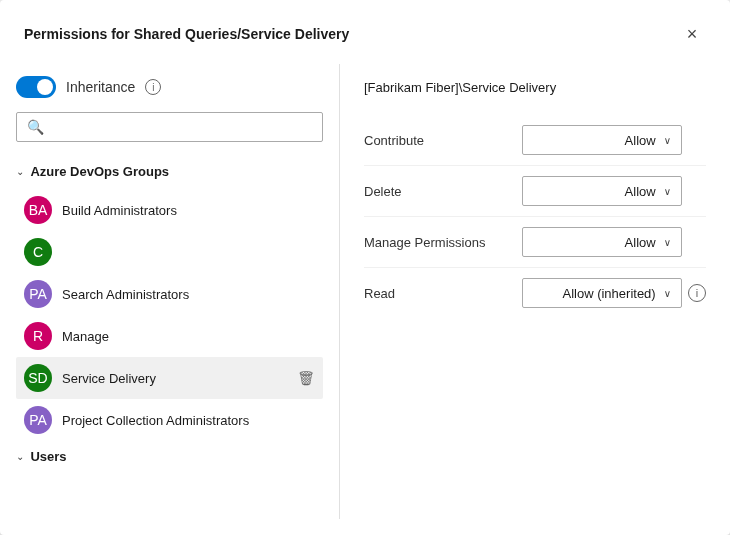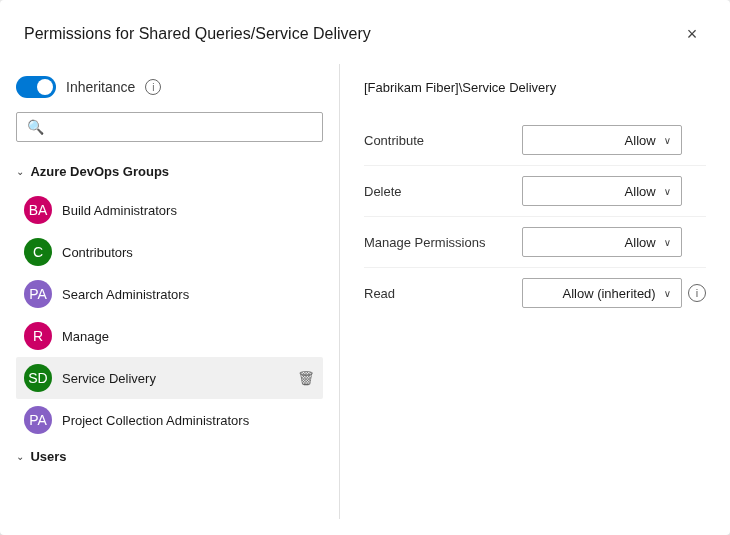--- a/index.html
+++ b/index.html
@@ -22,22 +22,22 @@
       flex-direction: column;
     }
     .dialog-header {
       display: flex;
       align-items: center;
       justify-content: space-between;
       padding: 20px 24px 16px;
       border-bottom: none;
     }
     .dialog-title {
-      font-size: 16px;
-      font-weight: 400;
+      font-size: 14px;
+      font-weight: 700;
       color: #1a1a1a;
     }
     .close-btn {
       background: none;
       border: none;
       cursor: pointer;
       font-size: 18px;
       color: #444;
       padding: 4px;
       display: flex;
@@ -282,21 +282,20 @@
         <span class="group-header-label">Azure DevOps Groups</span>
       </div>
 
       <div class="group-list" id="group-list">
       <div class="group-item">
             <div class="avatar" style="background: rgb(204, 0, 102);">BA</div>
             <span class="group-item-label">Build Administrators</span>
           </div>
           <div class="group-item">
             <div class="avatar" style="background: rgb(16, 124, 16);">C</div>
-            <span class="group-item-label">Contributors</span>
           </div>
           <div class="group-item">
             <div class="avatar" style="background: rgb(134, 97, 197);">PA</div>
             <span class="group-item-label">Search Administrators</span>
           </div>
           <div class="group-item">
             <div class="avatar" style="background: rgb(204, 0, 102);">R</div>
             <span class="group-item-label">Manage</span>
           </div>
           <div class="group-item active">

